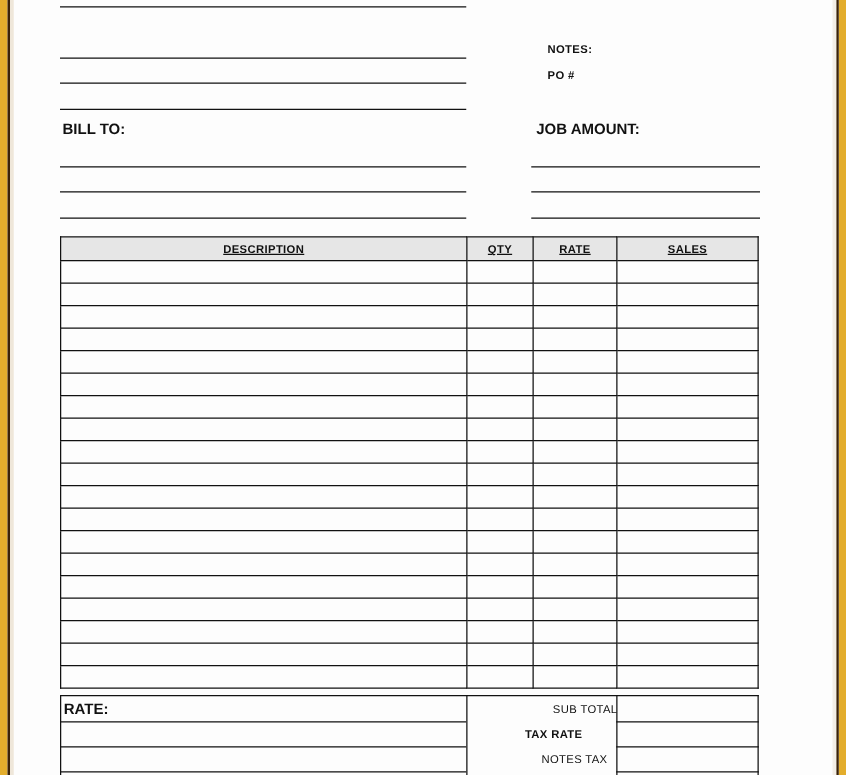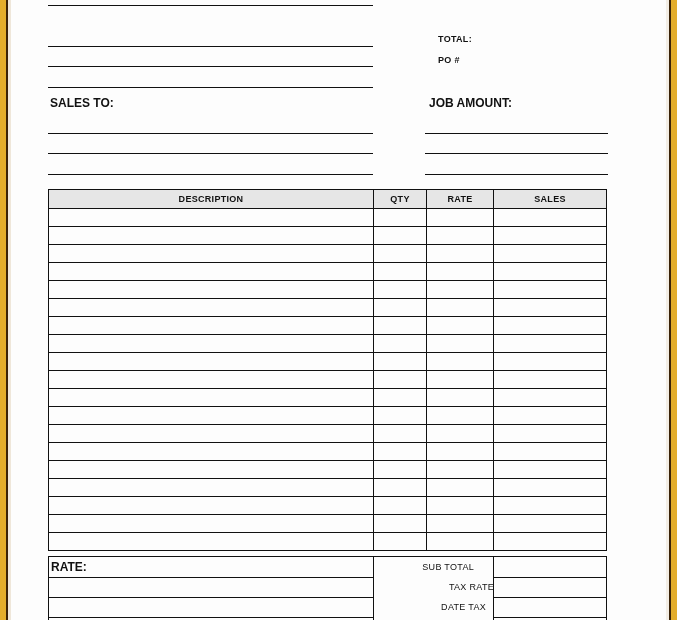--- a/index.html
+++ b/index.html
@@ -56,20 +56,21 @@
     .section-label {
       font-size: 12px;
       font-weight: bold;
     }
     .items-table {
       position: absolute;
       left: 48px;
       top: 189px;
       border-collapse: collapse;
       table-layout: fixed;
+      text-decoration: underline;
     }
     .items-table th, .items-table td {
       border: 1px solid #111;
       padding: 0;
       height: 17px;
     }
     .items-table th {
       background: #e6e6e6;
       font-size: 9px;
       font-weight: bold;
@@ -112,24 +113,24 @@
 <div class="frame-left-shadow"></div>
 <div class="frame-right"></div>
 <div class="frame-right-dark"></div>
 <div class="frame-right-shadow"></div>
 
 <div class="hline" style="left:48px; top:5px; width:325px;"></div>
 <div class="hline" style="left:48px; top:46px; width:325px;"></div>
 <div class="hline" style="left:48px; top:66px; width:325px;"></div>
 <div class="hline" style="left:48px; top:87px; width:325px;"></div>
 
-<span class="label small-label" style="left:438px; top:34px;">TOTAL:</span>
+<span class="label small-label" style="left:438px; top:34px;">NOTES:</span>
 <span class="label small-label" style="left:438px; top:55px;">PO #</span>
 
-<span class="label section-label" style="left:50px; top:96px;">SALES TO:</span>
+<span class="label section-label" style="left:50px; top:96px;">BILL TO:</span>
 <div class="hline" style="left:48px; top:133px; width:325px;"></div>
 <div class="hline" style="left:48px; top:153px; width:325px;"></div>
 <div class="hline" style="left:48px; top:174px; width:325px;"></div>
 
 <span class="label section-label" style="left:429px; top:96px;">JOB AMOUNT:</span>
 <div class="hline" style="left:425px; top:133px; width:183px;"></div>
 <div class="hline" style="left:425px; top:153px; width:183px;"></div>
 <div class="hline" style="left:425px; top:174px; width:183px;"></div>
 
 <table class="items-table">
@@ -276,20 +277,20 @@
   <div class="vline" style="left:325px; top:0; height:64px;"></div>
   <div class="vline" style="left:445px; top:0; height:64px;"></div>
   <div class="vline" style="left:558px; top:0; height:64px;"></div>
 
   <div class="hline" style="left:445px; top:21px; width:114px;"></div>
   <div class="hline" style="left:445px; top:41px; width:114px;"></div>
   <div class="hline" style="left:445px; top:61px; width:114px;"></div>
 
   <span class="notes-label">RATE:</span>
 
-  <span class="total-label" style="left:316px; top:6px;">SUB TOTAL</span>
-  <span class="total-label" style="left:336px; top:26px;">TAX RATE</span>
-  <span class="total-label" style="left:328px; top:46px;">DATE TAX</span>
+  <span class="total-label" style="left:336px; top:6px;">SUB TOTAL</span>
+  <span class="total-label" style="left:308px; top:26px;font-weight:bold;">TAX RATE</span>
+  <span class="total-label" style="left:328px; top:46px;">NOTES TAX</span>
 
   <span class="label" style="left:448px; top:4px; width:108px; height:16px; font-size:9px;"></span>
   <span class="label" style="left:448px; top:24px; width:108px; height:16px; font-size:9px;"></span>
   <span class="label" style="left:448px; top:44px; width:108px; height:16px; font-size:9px;"></span>
 </div>
 
 </body></html>

